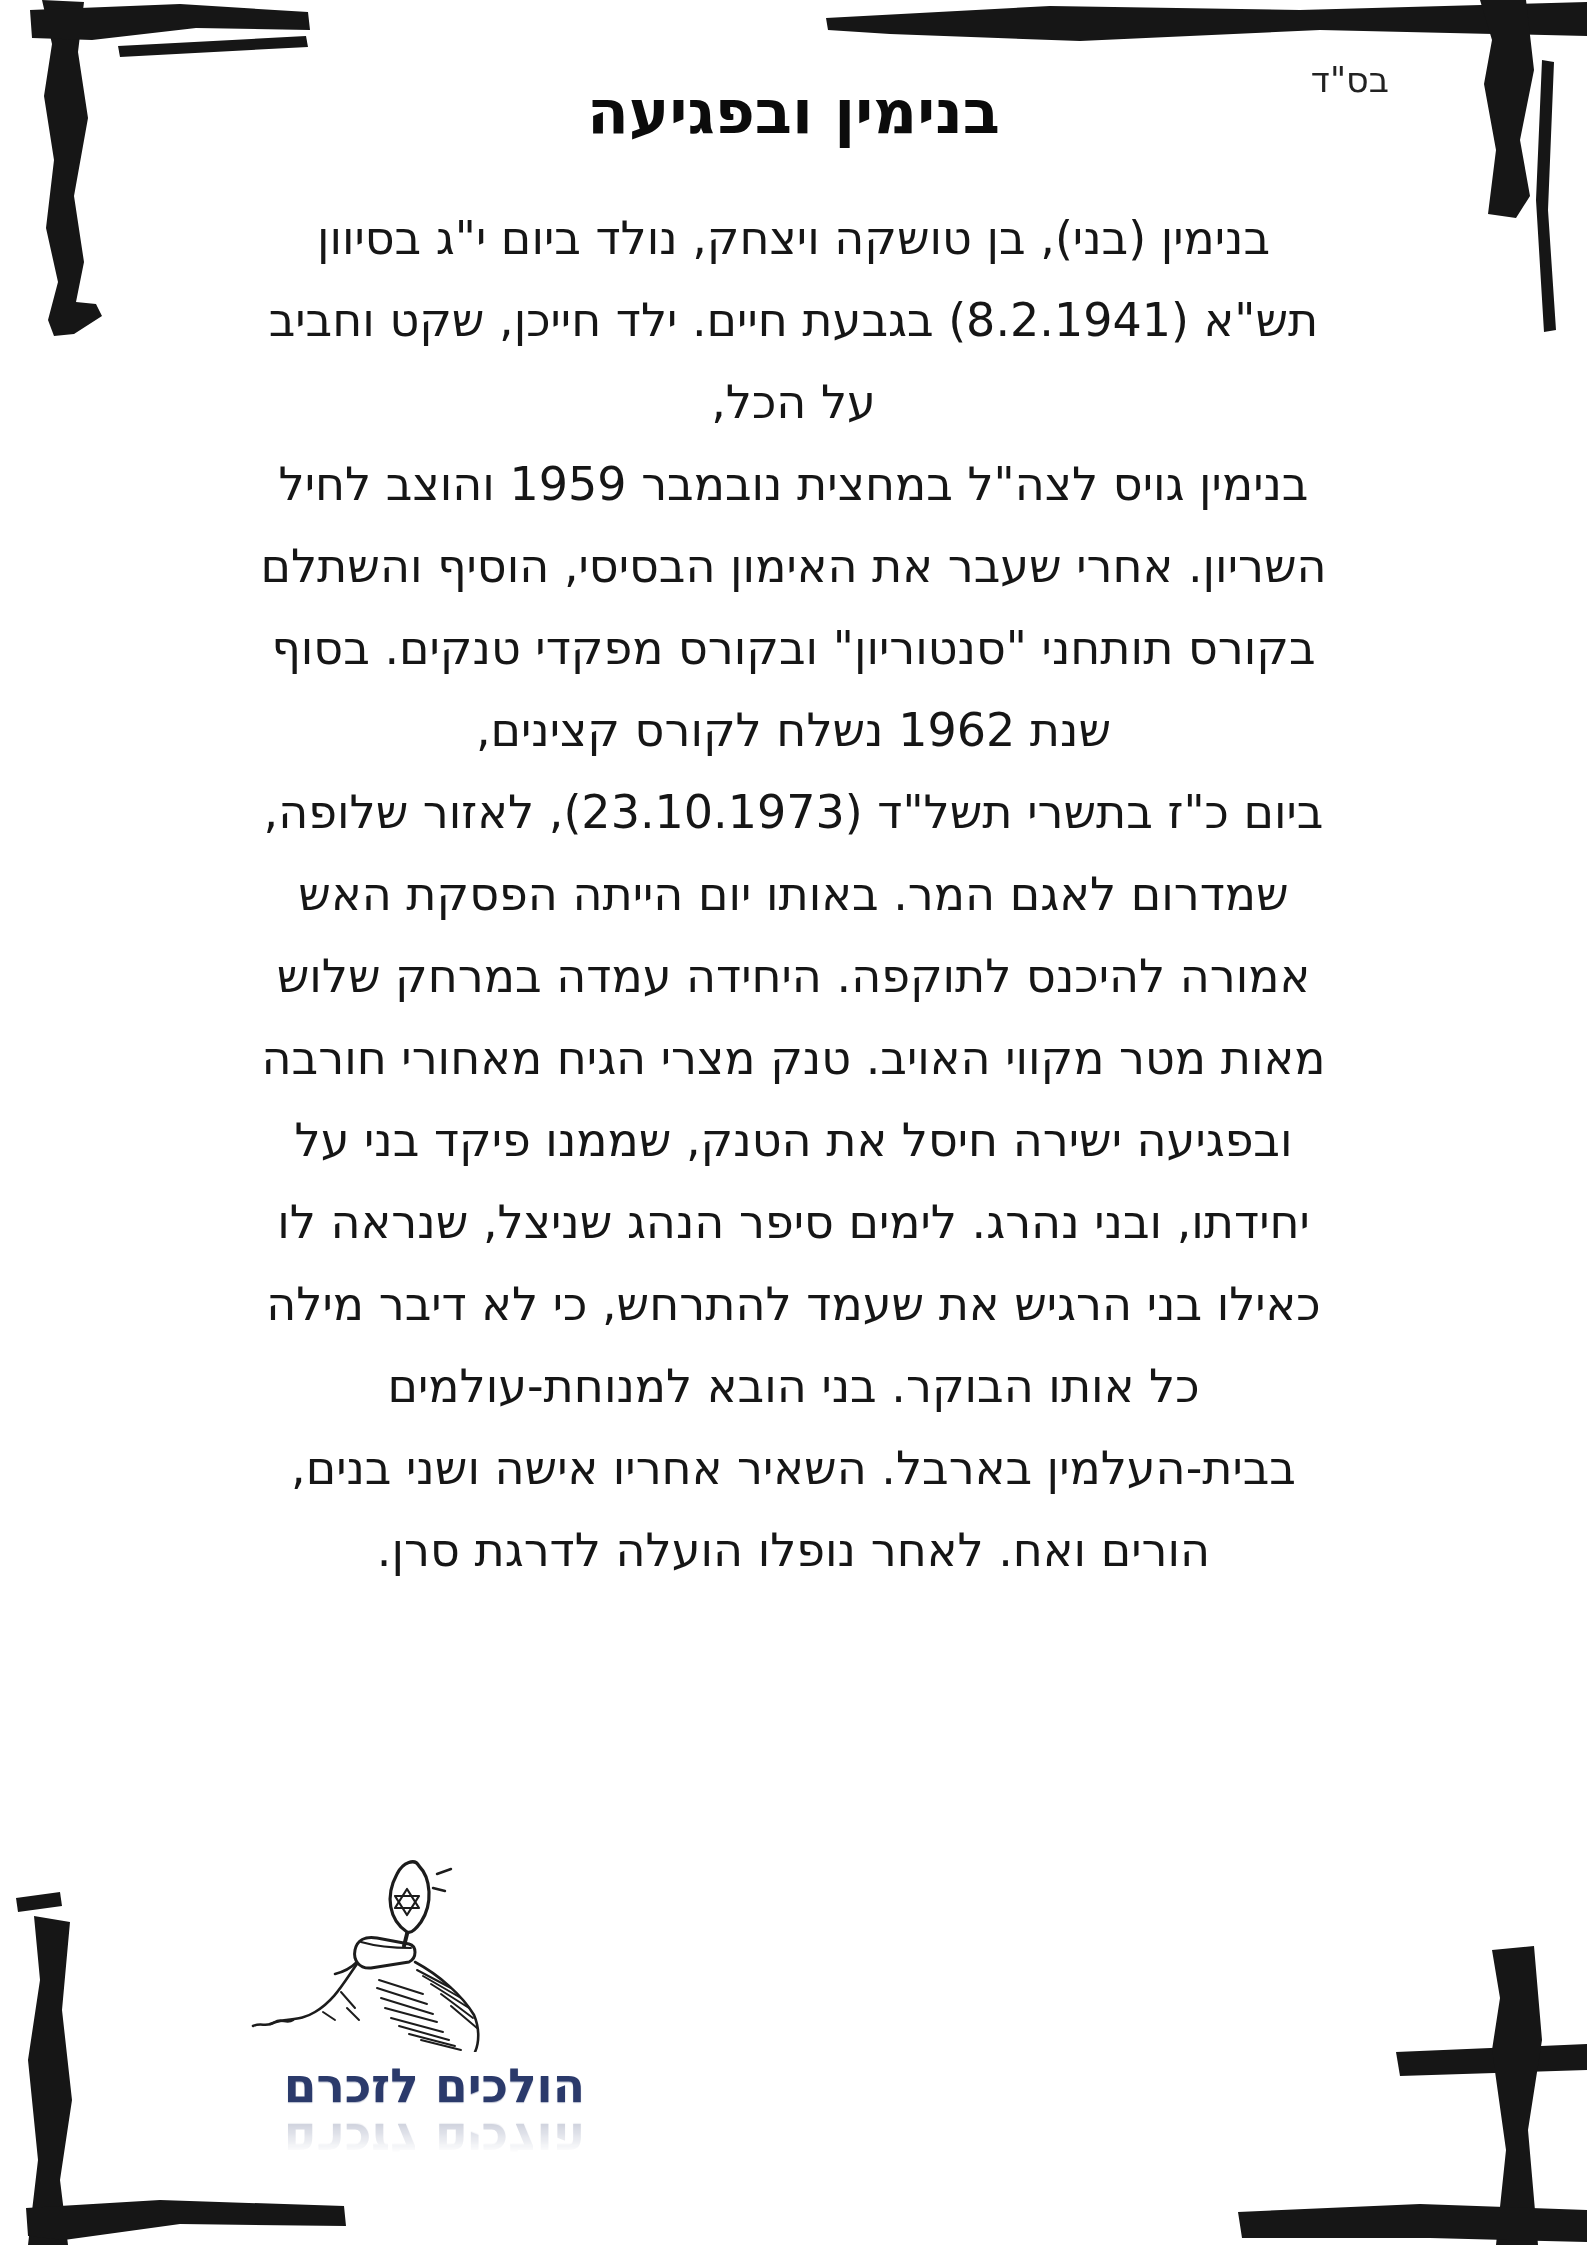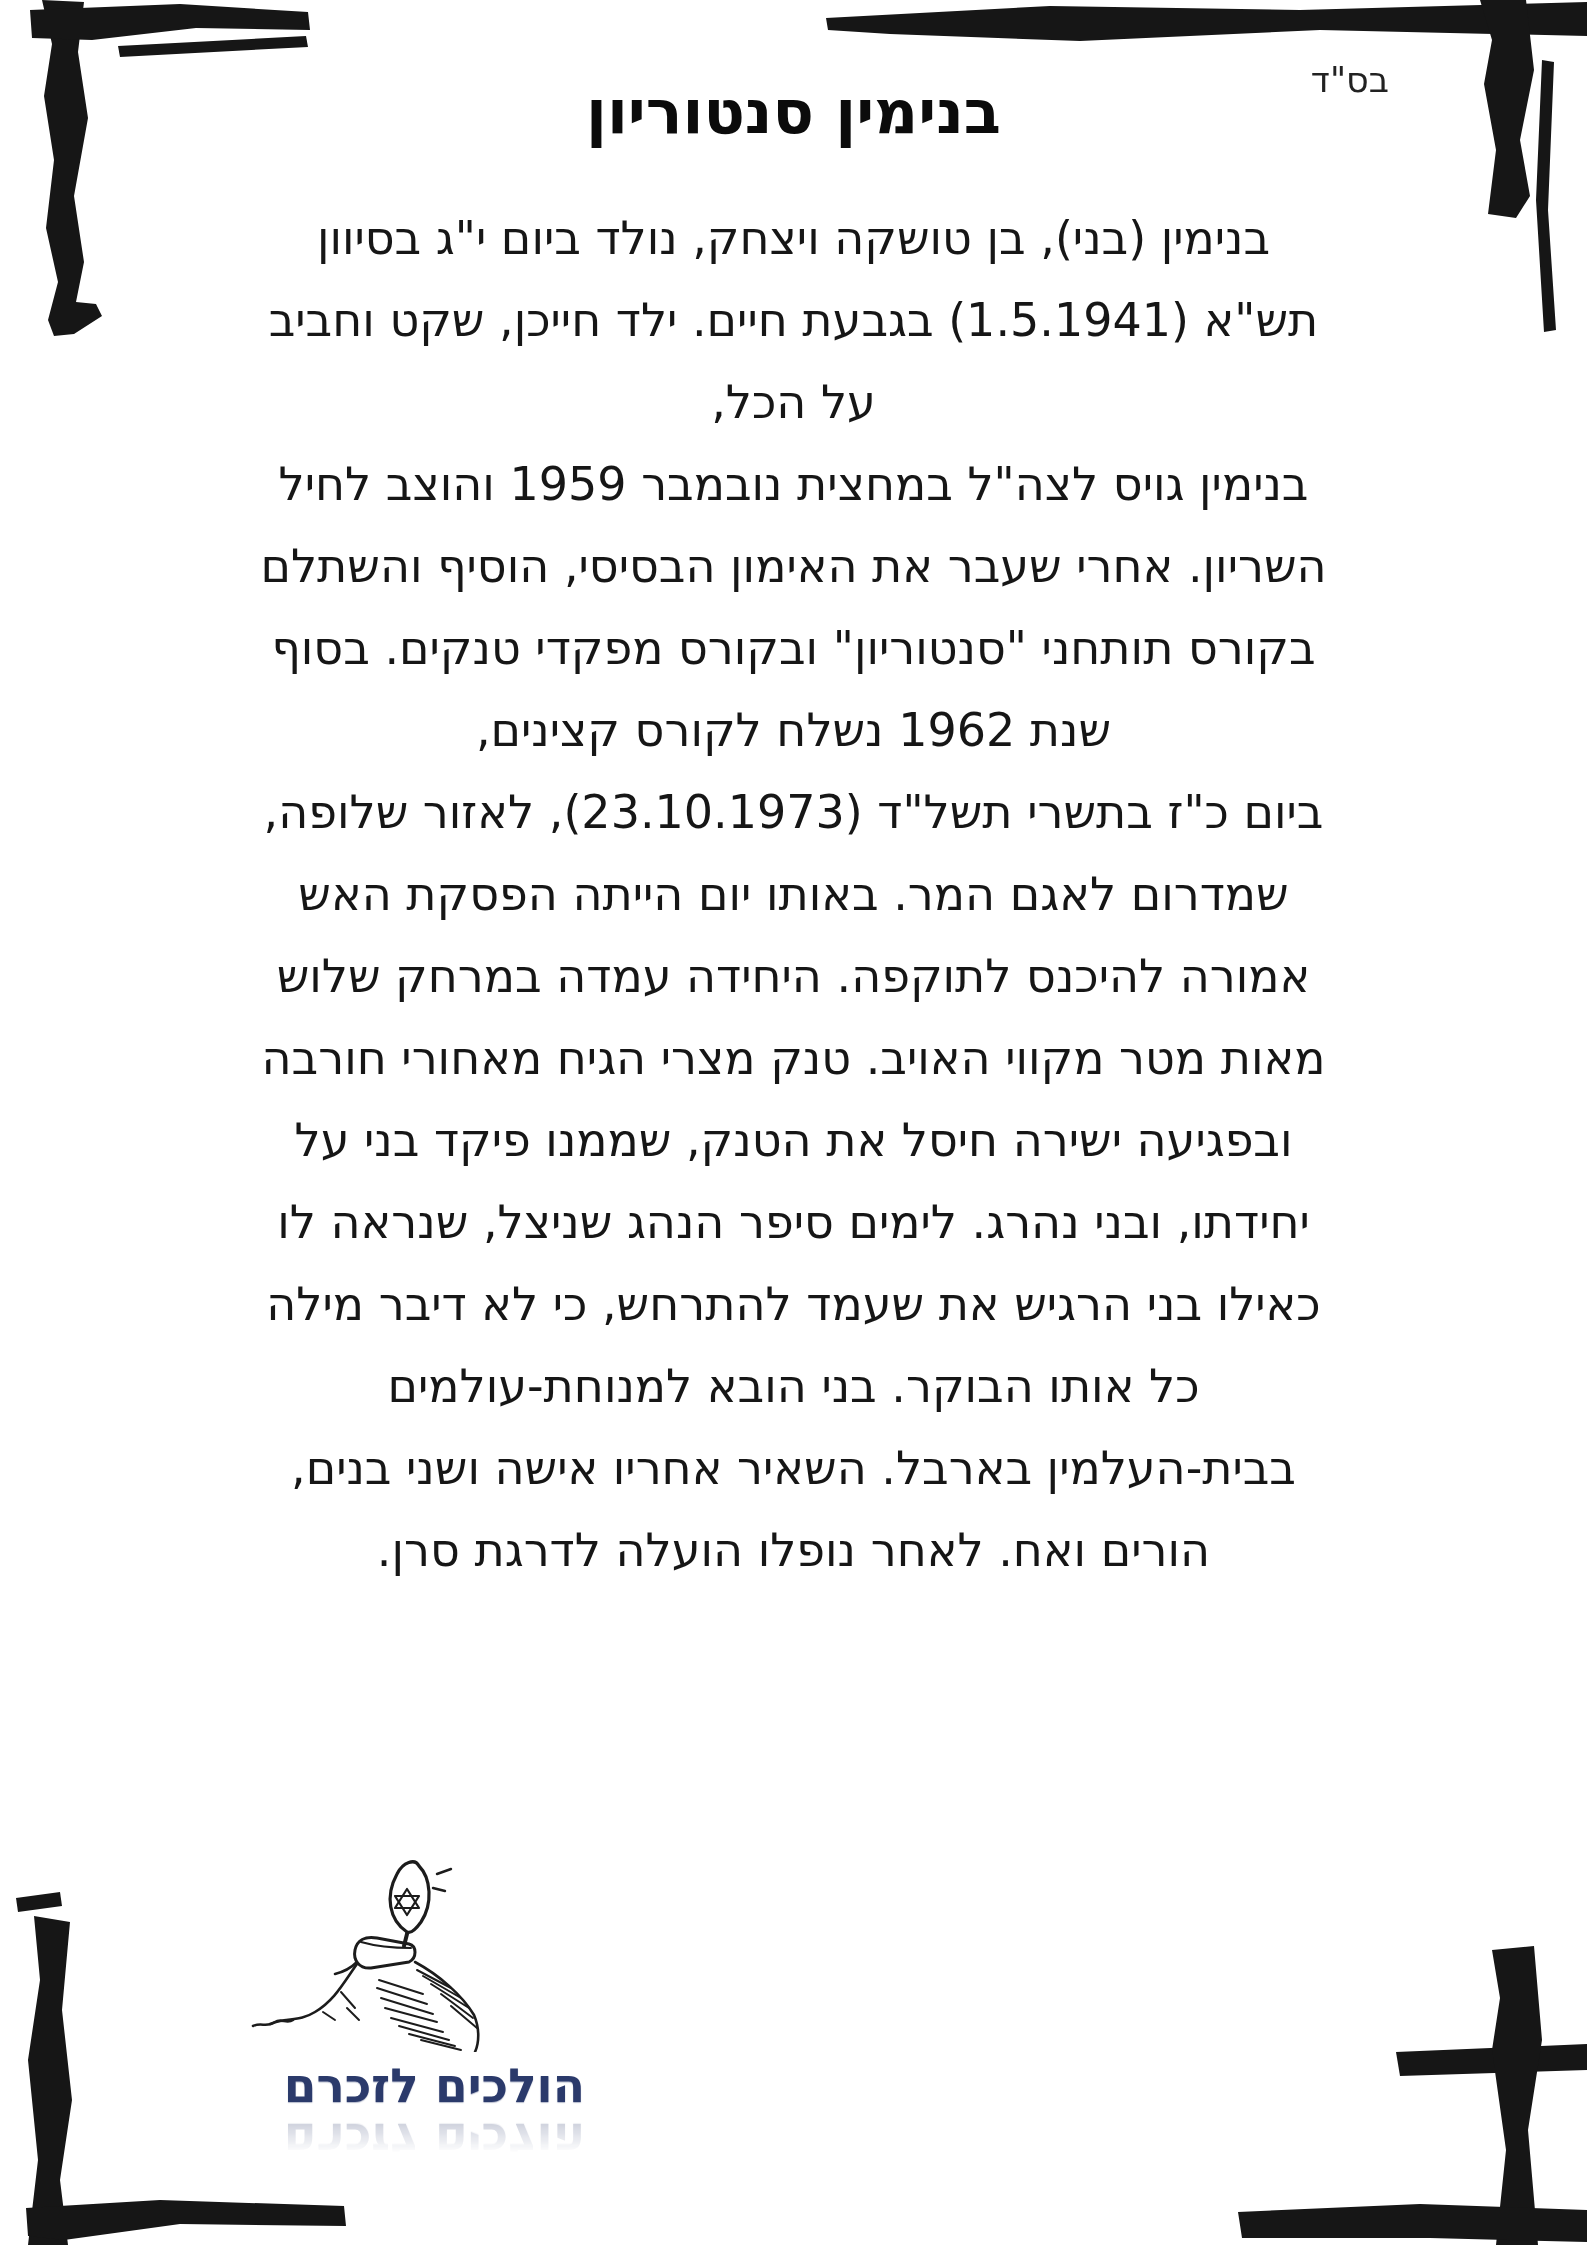--- a/index.html
+++ b/index.html
@@ -76,23 +76,23 @@
 
       <polygon points="1396,2052 1587,2044 1587,2070 1400,2076"></polygon>
       <polygon points="1492,1950 1534,1946 1542,2040 1528,2130 1538,2245 1496,2245 1506,2150 1492,2050 1500,1998"></polygon>
       <polygon points="1238,2212 1420,2204 1587,2210 1587,2242 1430,2238 1242,2238"></polygon>
     </g>
   </svg>
 
   <div class="bsd">בס"ד</div>
 
   <div class="content">
-    <h1 class="title">בנימין סנטוריון</h1>
+    <h1 class="title">בנימין ובפגיעה</h1>
     <div class="paragraph">בנימין (בני), בן טושקה ויצחק, נולד ביום י"ג בסיוון
-תש"א (1.5.1941) בגבעת חיים. ילד חייכן, שקט וחביב
+תש"א (8.2.1941) בגבעת חיים. ילד חייכן, שקט וחביב
 על הכל,</div>
     <div class="paragraph">בנימין גויס לצה"ל במחצית נובמבר 1959 והוצב לחיל
 השריון. אחרי שעבר את האימון הבסיסי, הוסיף והשתלם
 בקורס תותחני "סנטוריון" ובקורס מפקדי טנקים. בסוף
 שנת 1962 נשלח לקורס קצינים,</div>
     <div class="paragraph">ביום כ"ז בתשרי תשל"ד (23.10.1973), לאזור שלופה,
 שמדרום לאגם המר. באותו יום הייתה הפסקת האש
 אמורה להיכנס לתוקפה. היחידה עמדה במרחק שלוש
 מאות מטר מקווי האויב. טנק מצרי הגיח מאחורי חורבה
 ובפגיעה ישירה חיסל את הטנק, שממנו פיקד בני על

